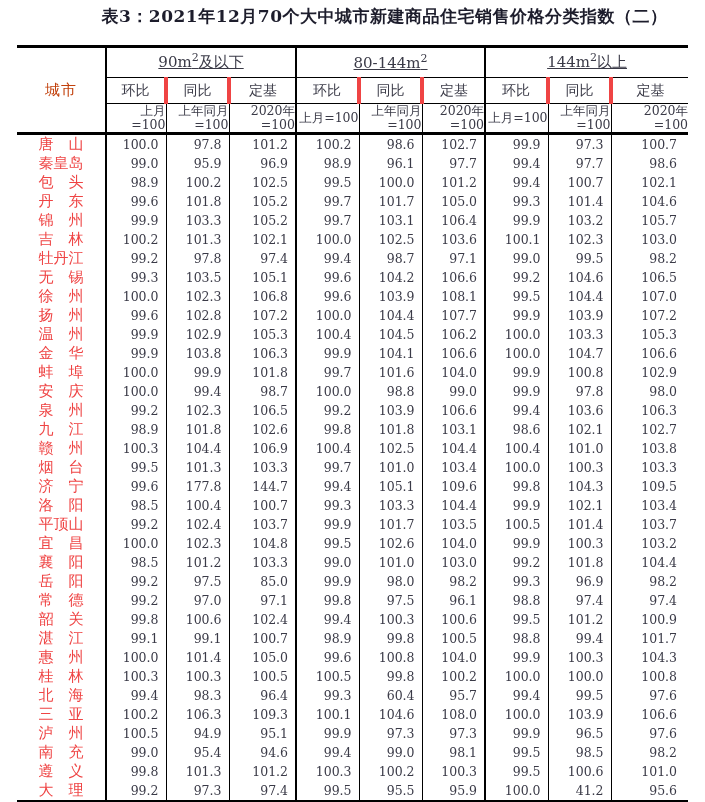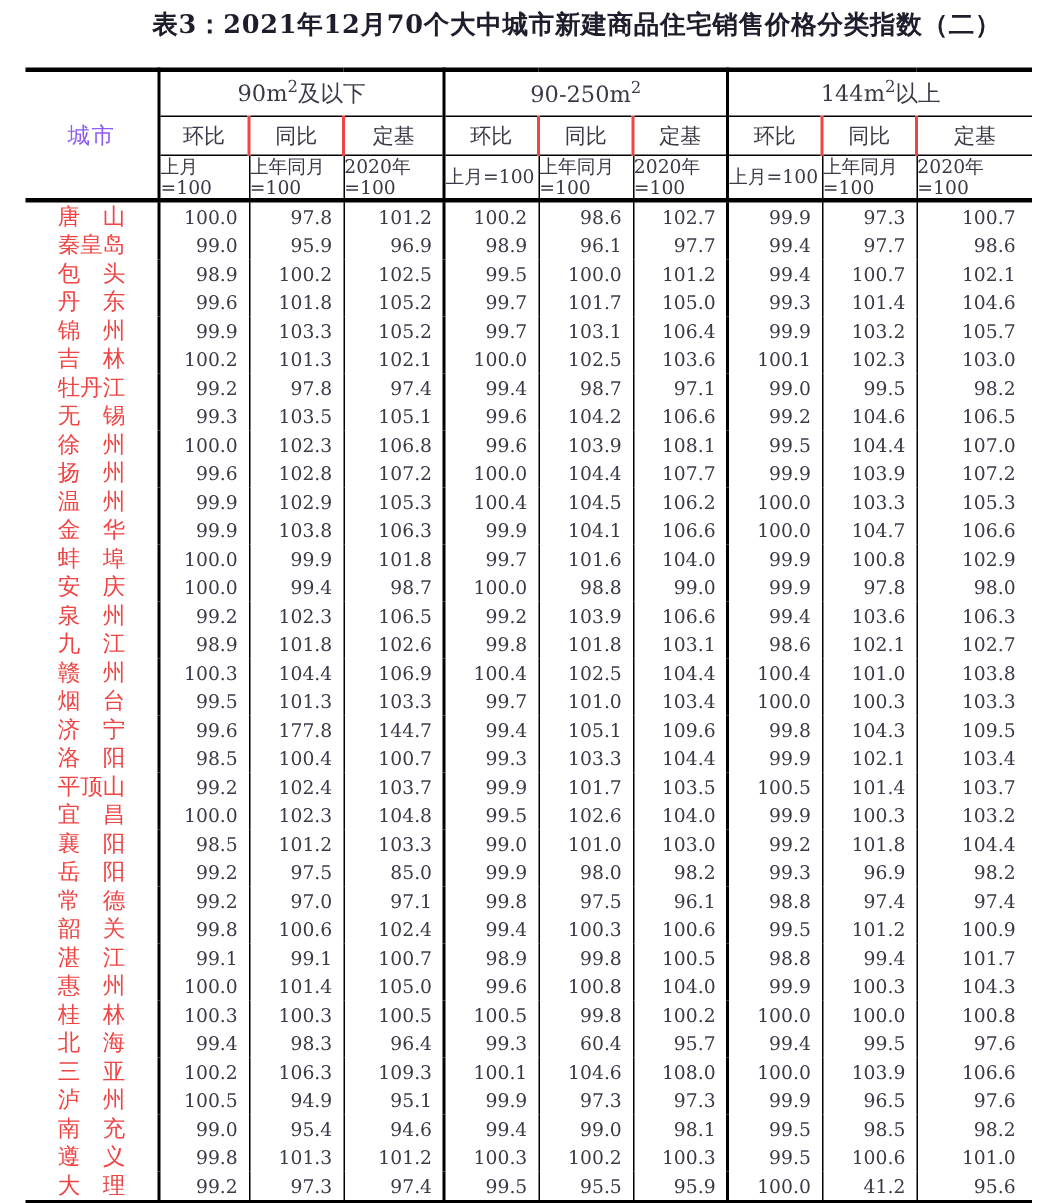--- a/index.html
+++ b/index.html
@@ -38,44 +38,45 @@
   th, td {
     padding: 0;
     font-weight: normal;
     color: #3a3a47;
     overflow: hidden;
     white-space: nowrap;
   }
   th.city-h {
     font-size: 15px;
     text-align: center;
-    color: #8b5cf6;
+    color: #c2410c;
     letter-spacing: 1px;
   }
   th.group {
     height: 29px;
     font-size: 15px;
     text-align: center;
     border-bottom: 1px solid #000;
     border-left: 2px solid #000;
     vertical-align: middle;
+    text-decoration: underline;
   }
   th.group sup { font-size: 11px; line-height: 0; }
   th.sub {
     height: 25px;
     font-size: 14px;
     text-align: center;
-    border-left: 2px solid #ef4444;
+    border-left: 4px solid #ef4444;
     border-bottom: 1px solid #000;
     vertical-align: middle;
   }
   th.base {
     height: 27px;
     font-size: 12.5px;
-    text-align: left;
+    text-align: right;
     border-left: 1px solid #000;
     vertical-align: middle;
     white-space: pre-line;
     line-height: 1.12;
   }
   th.g-start, td.g-start { border-left: 2px solid #000 !important; }
   td.city {
     height: 18.6px;
     font-size: 15px;
     text-align: center;
@@ -109,21 +110,21 @@
         <col style="width:63px">
         <col style="width:63px">
       <col style="width:63px">
         <col style="width:63px">
         <col style="width:77px">
     </colgroup>
     <thead>
       <tr>
         <th class="city-h" rowspan="3">城市</th>
         <th class="group g-start" colspan="3"><span>90m</span><sup>2</sup><span>及以下</span></th>
-        <th class="group g-start" colspan="3"><span>90-250m</span><sup>2</sup><span></span></th>
+        <th class="group g-start" colspan="3"><span>80-144m</span><sup>2</sup><span></span></th>
         <th class="group g-start" colspan="3"><span>144m</span><sup>2</sup><span>以上</span></th>
       </tr>
       <tr>
         <th class="sub g-start">环比</th>
         <th class="sub">同比</th>
         <th class="sub">定基</th>
         <th class="sub g-start">环比</th>
         <th class="sub">同比</th>
         <th class="sub">定基</th>
         <th class="sub g-start">环比</th>

